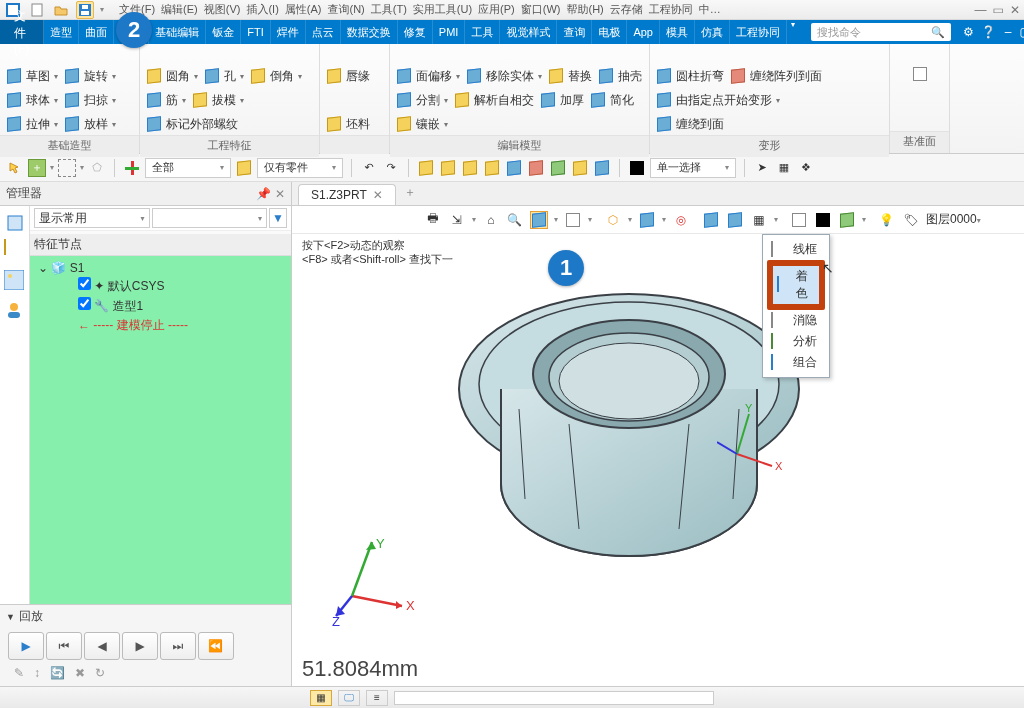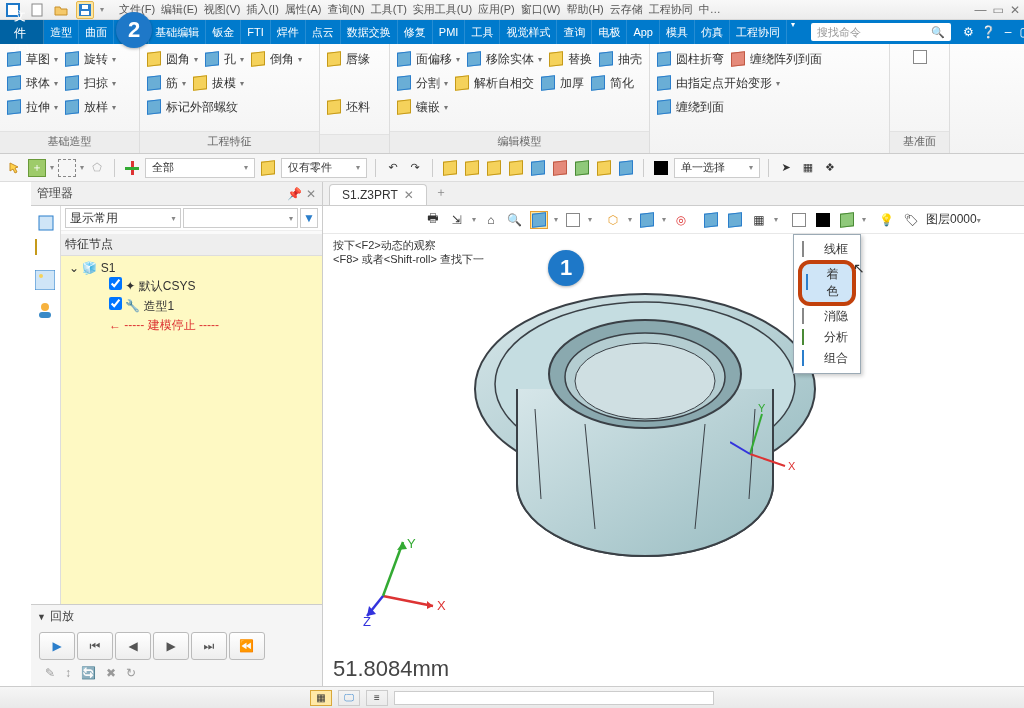--- a/index.html
+++ b/index.html
@@ -17,46 +17,46 @@
 .tabrow { height: 24px; background: #007acc; display: flex; align-items: stretch; color:#fff; font-size: 12px; }
 .tabrow .filetab { background: #0062a3; padding: 0 14px; display:flex; align-items:center; border-right:1px solid rgba(255,255,255,.2); }
 .tabrow .tab { padding: 0 6px; display:flex; align-items:center; border-right:1px solid rgba(255,255,255,.15); cursor: default; white-space: nowrap; font-size:11px; }
 .tabrow .search { background:#fff; color:#999; height:18px; margin:3px 4px; border-radius:2px; display:flex; align-items:center; padding:0 6px; width:140px; font-size:11px; }
 .tabrow .search span.mag { margin-left:auto; }
 .tabrow .right-icons { margin-left:auto; display:flex; align-items:center; gap:8px; padding:0 8px; }
 
 
 .ribbon { height: 110px; background: linear-gradient(#fdfdfd,#f3f3f3); border-bottom:1px solid #ccc; display:flex; }
 .ribbon .group { border-right:1px solid #ddd; display:flex; flex-direction:column; }
-.ribbon .group .btns { flex:1; display:flex; flex-wrap:wrap; align-content:flex-start; padding:4px 6px 0 6px; gap:2px 6px; }
+.ribbon .group .btns { flex:1; display:flex; flex-wrap:wrap; align-content:flex-start; padding:4px 6px 0 6px; gap:2px 6px;margin-top:17px; }
 .ribbon .group .lbl { text-align:center; font-size:11px; color:#666; padding:2px 0 4px; background:#ededed; border-top:1px solid #e2e2e2; }
 .rbtn { display:flex; align-items:center; gap:4px; height:22px; font-size:12px; color:#333; white-space:nowrap; }
 .rbtn .ic { width:16px; height:16px; display:inline-flex; align-items:center; justify-content:center; }
 .rbtn .dd { font-size:8px; color:#777; }
 
 
 .toolbar2 { height: 28px; background:#f6f6f6; border-bottom:1px solid #ddd; display:flex; align-items:center; padding:0 6px; gap:4px; font-size:11px; }
 .toolbar2 .sel { border:1px solid #ccc; background:#fff; height:20px; padding:0 6px; display:flex; align-items:center; gap:4px; }
 .toolbar2 .divider { width:1px; height:18px; background:#ccc; margin:0 4px; }
 .tbic { width:18px; height:18px; display:inline-flex; align-items:center; justify-content:center; }
 
 
-.main { position:absolute; top:182px; left:0; right:0; bottom:22px; display:flex;padding-left:31px; }
+.main { position:absolute; top:182px; left:0; right:0; bottom:22px; display:flex; }
 
 
 .side { width:292px; border-right:1px solid #ccc; display:flex; flex-direction:column; background:#fafafa; }
 .side .sidehead { background:#f0f0f0; border-bottom:1px solid #ccc; padding:3px 6px; font-size:12px; display:flex; align-items:center; color:#444; }
 .side .sidehead .pin { margin-left:auto; display:flex; gap:4px; color:#888; }
 .side .sidecontrols { display:flex; padding:2px 4px; gap:2px; background:#fff; border-bottom:1px solid #eee; align-items:center;}
 .side .sidecontrols .sel { flex:1; border:1px solid #ccc; height:20px; display:flex; align-items:center; padding:0 4px;}
 .side .sidecontrols .filt { width:18px; height:20px; border:1px solid #ccc; display:flex; align-items:center; justify-content:center; color:#2b7ecb; }
 .side .verttabs { width:30px; border-right:1px solid #ddd; background:#fff; display:flex; flex-direction:column; gap:8px; padding-top:6px; align-items:center;}
 .side .verttabs div { width:22px; height:22px; }
 .side .body { flex:1; display:flex; }
-.side .tree { flex:1; background:#fef9c3; overflow:auto; padding:4px; font-size:12px; }
+.side .tree { flex:1; background:#86efac; overflow:auto; padding:4px; font-size:12px; }
 .side .tree div { white-space:nowrap; padding:1px 0;}
 .side .playback { border-top:1px solid #ccc; background:#f5f5f5; }
 .side .playback .title { padding:3px 6px; font-size:12px; color:#444; display:flex; align-items:center; gap:4px;}
 .side .playback .playbtns { display:flex; gap:2px; padding:4px 8px; flex-wrap:wrap;}
 .side .playback .pbtn { width:36px; height:28px; border:1px solid #bbb; border-radius:3px; background:linear-gradient(#fff,#eee); display:flex; align-items:center; justify-content:center; color:#555; }
 .side .playback .toolrow { display:flex; gap:10px; padding:2px 14px 6px; color:#999;}
 
 
 .canvas { flex:1; position:relative; background:#fff; }
 .canvas .doc-tabs { height:24px; background:#f0f0f0; border-bottom:1px solid #ccc; display:flex; align-items:flex-end; padding-left:6px; }
@@ -66,21 +66,21 @@
 .canvas .status { position:absolute; bottom:4px; left:10px; font-size:22px; color:#444; }
 .canvas .axis-big { position:absolute; left:40px; bottom:60px; }
 .canvas .axis-small { position:absolute; left:58%; top:44%; }
 
 
 .part { position:absolute; left:46%; top:45%; transform:translate(-50%,-50%); }
 
 
 .ddmenu { position:absolute; top:52px; left:470px; background:#fff; border:1px solid #9baab5; box-shadow:2px 2px 4px rgba(0,0,0,.2); padding:4px; width:68px; }
 .ddmenu .mi { display:flex; align-items:center; gap:6px; padding:2px 4px; font-size:12px;}
-.ddmenu .mi.sel { background:#cfe5f7; border:4px solid #c2410c; border-radius:12px;}
+.ddmenu .mi.sel { background:#cfe5f7; border:6px solid #c2410c; border-radius:2px;}
 .ddmenu .ic { width:16px; height:16px; }
 
 
 .callout { position:absolute; width:36px; height:36px; border-radius:50%; background:#1e78c8; color:#fff; font-size:22px; font-weight:bold; display:flex; align-items:center; justify-content:center; box-shadow:0 1px 3px rgba(0,0,0,.3); }
 
 
 .statusbar { position:absolute; bottom:0; left:0; right:0; height:22px; background:linear-gradient(#f6f6f6,#e9e9e9); border-top:1px solid #ccc; display:flex; align-items:center; padding:0 8px; gap:6px; justify-content:center;}
 .statusbar .sbtn { width:22px; height:16px; border:1px solid #ccc; display:flex; align-items:center; justify-content:center; font-size:10px;}
 .statusbar .sbtn.active { background:#ffe9a6; border-color:#d9a83a; }
 
@@ -420,20 +420,21 @@
           <span class="dd">▾</span>
         </div>
       <div class="rbtn" style="visibility:hidden"><span class="ic"></span>placeholder</div>
       <div class="rbtn">
           <span class="ic">
             <span class="cube b"></span>
           </span>
           <span>缠绕到面</span>
         </div>
     </div>
+    <div class="lbl">变形</div>
   </div>
   <div class="group" style="width:60px;">
     <div class="btns" style="justify-content:center; align-items:center;">
       <div class="tbic">
           <span class="square w"></span>
         </div>
     </div>
     <div class="lbl">基准面</div>
   </div>
 </div>
@@ -449,21 +450,21 @@
   <div class="tbic" style="border:1px dashed #888;"></div>
   <span class="chev">▾</span>
   <div class="tbic" style="color:#aaa;">⬠</div>
   <div class="divider"></div>
   <div class="tbic">
       <svg width="14" height="14">
         <rect x="6" width="3" height="14" fill="#d33"></rect>
         <rect y="6" width="14" height="3" fill="#3a3"></rect>
       </svg>
     </div>
-  <div class="sel" style="width:110px;justify-content:flex-end;">
+  <div class="sel" style="width:86px;justify-content:flex-end;">
       <span>全部</span>
       <span class="chev" style="margin-left:auto">▾</span>
     </div>
   <div class="tbic">
       <span class="cube y"></span>
     </div>
   <div class="sel" style="width:86px;">
       <span>仅有零件</span>
       <span class="chev" style="margin-left:auto">▾</span>
     </div>

